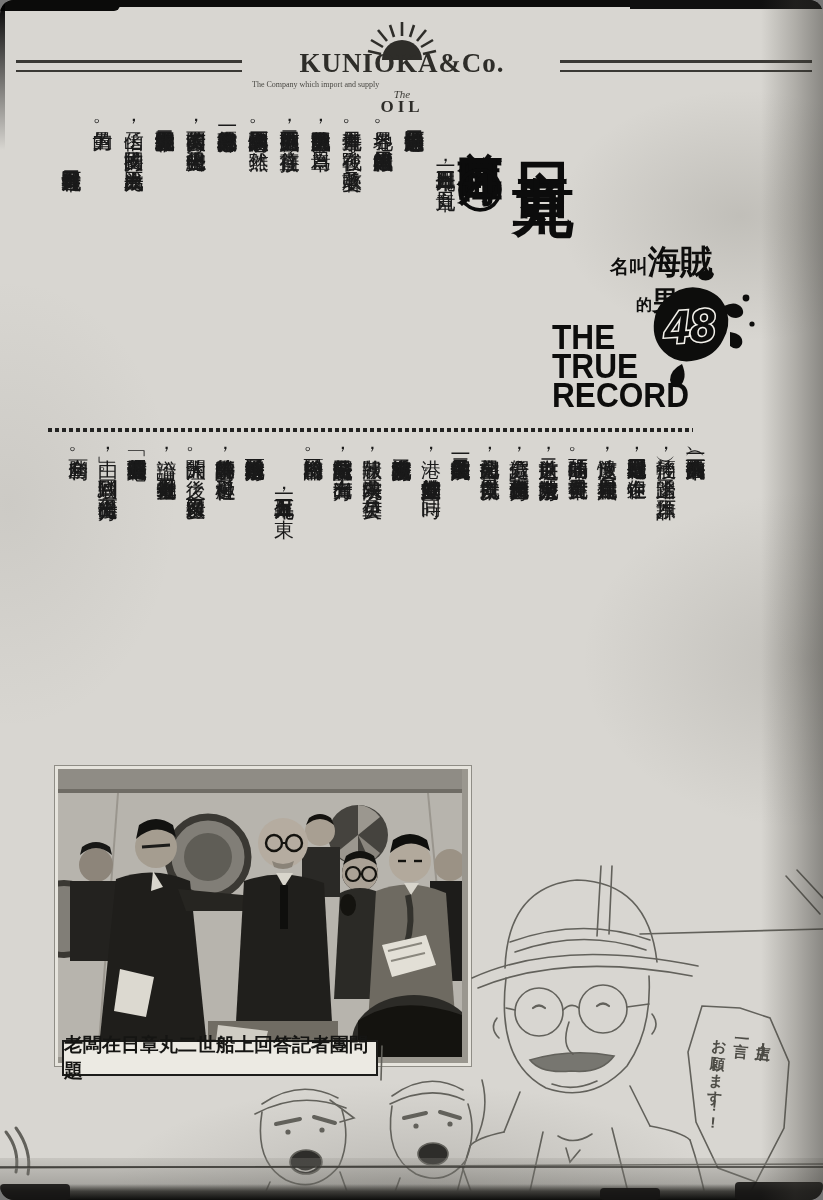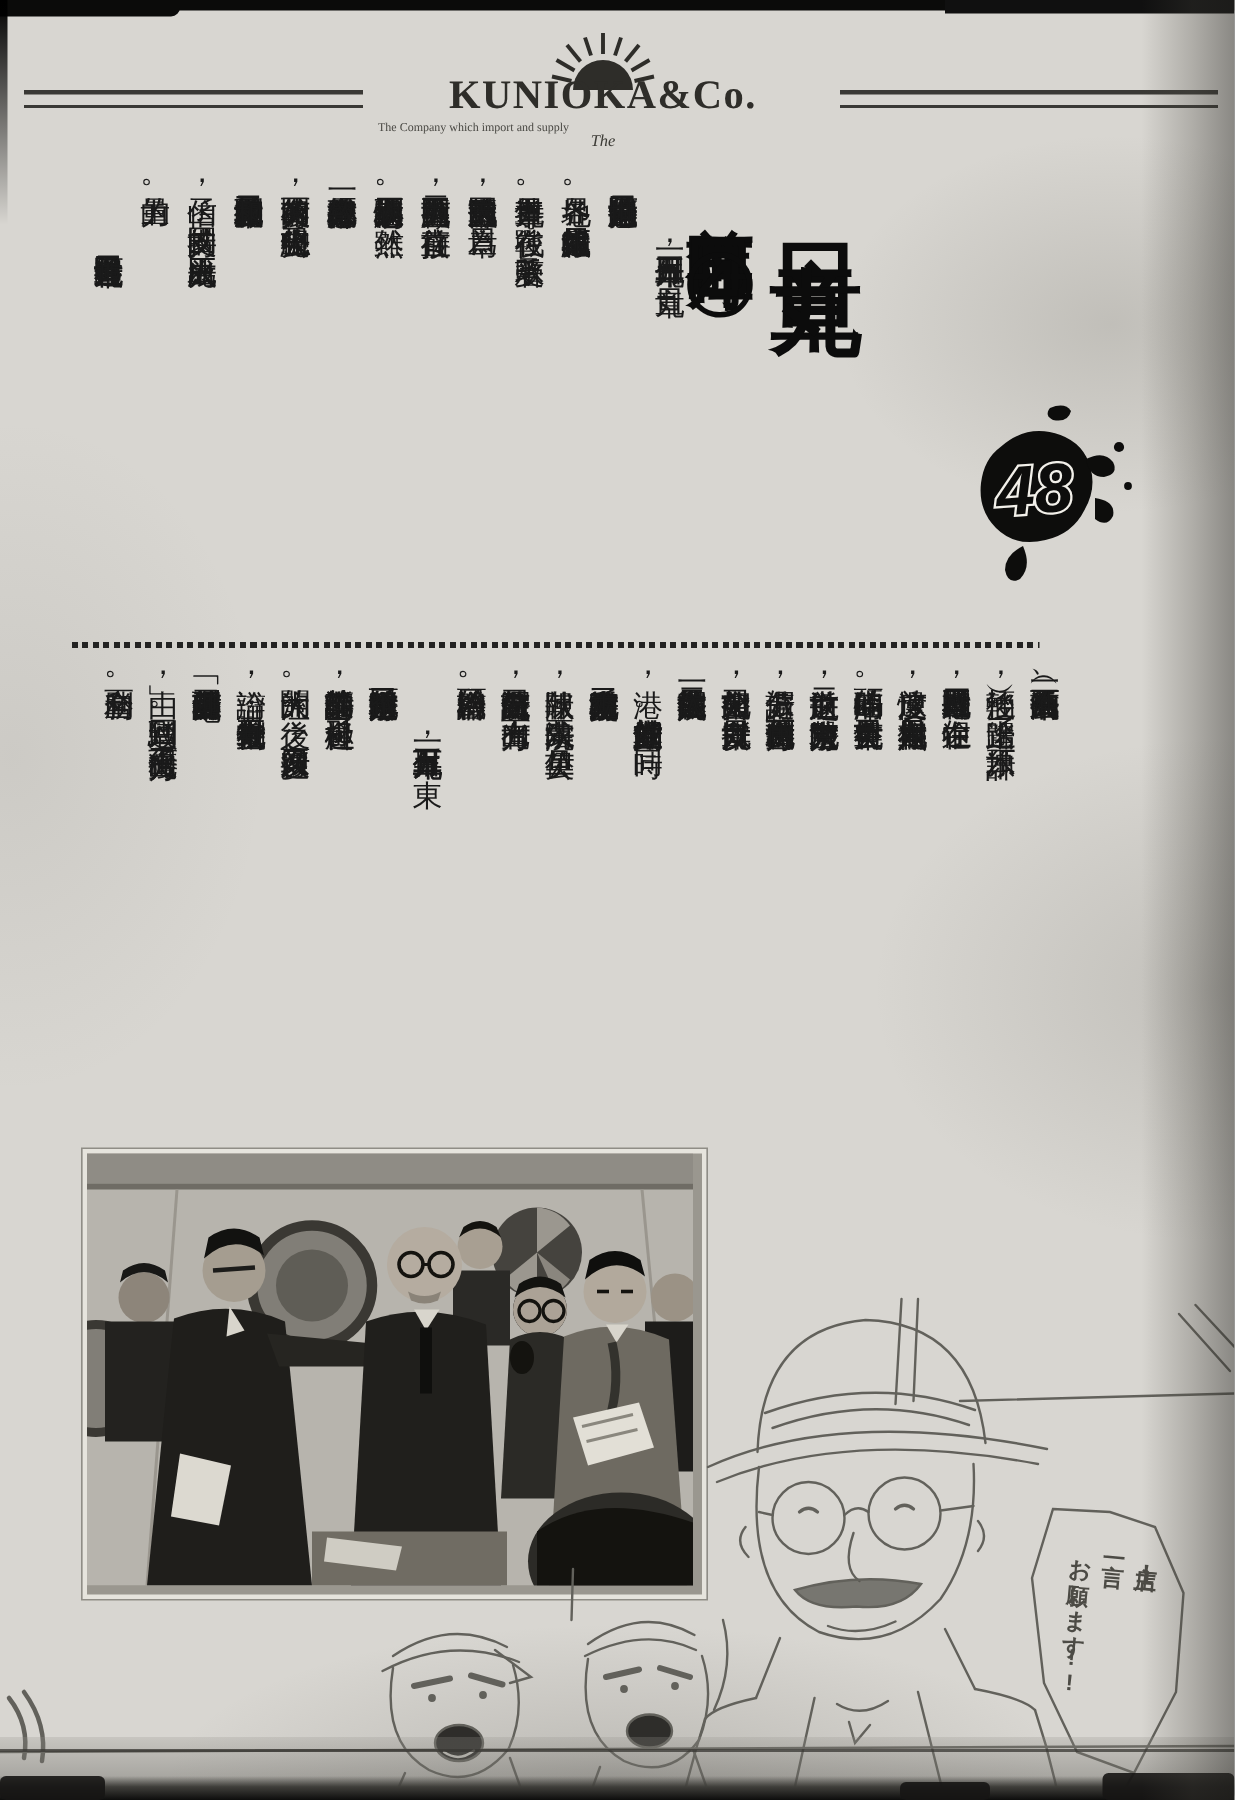--- a/index.html
+++ b/index.html
@@ -4,21 +4,21 @@
 <style>
   html,body{margin:0;padding:0;background:#777;}
   .page{
     position:relative;width:823px;height:1200px;margin:0 auto;overflow:hidden;
     background:
       radial-gradient(260px 180px at 90% 18%, rgba(110,108,100,.22), transparent 70%),
       radial-gradient(320px 240px at 98% 55%, rgba(105,103,96,.20), transparent 70%),
       radial-gradient(240px 320px at 1% 42%, rgba(120,118,112,.12), transparent 70%),
       radial-gradient(400px 140px at 50% 99%, rgba(100,98,92,.25), transparent 75%),
       #d8d6d1;
-    font-family:"Liberation Sans", sans-serif;color:#1a1a1a;
+    font-family:"Liberation Sans", sans-serif;color:#1a1a1a;border-radius:14px;
   }
   
   .top-bar{position:absolute;left:0;top:0;width:823px;height:7px;background:#0b0b0a;}
   .top-bar-l{position:absolute;left:0;top:0;width:120px;height:11px;background:#0b0b0a;border-radius:0 0 6px 0;}
   .top-bar-r{position:absolute;left:630px;top:0;width:193px;height:9px;background:#101010;}
   .left-edge{position:absolute;left:0;top:0;width:5px;height:150px;background:linear-gradient(#000,rgba(0,0,0,0));}
   .right-shadow{position:absolute;right:0;top:0;width:62px;height:1200px;
     background:linear-gradient(90deg,rgba(70,68,62,0),rgba(70,68,62,.28) 55%,rgba(42,41,37,.45));}
   .bottom-band{position:absolute;left:0;top:1158px;width:823px;height:42px;
     background:linear-gradient(rgba(150,148,142,.25),rgba(95,94,89,.55));}
@@ -96,24 +96,41 @@
       <line x1="51" y1="19" x2="60" y2="8"></line>
         <line x1="17" y1="25" x2="5" y2="18"></line>
       <line x1="55" y1="25" x2="67" y2="18"></line>
         <line x1="15" y1="32" x2="2" y2="29"></line>
       <line x1="57" y1="32" x2="70" y2="29"></line>
     </g>
   </svg>
   <div class="hdr-brand">KUNIOKA&amp;Co.</div>
   <div class="hdr-tagline">The Company which import and supply</div>
   <div class="hdr-the">The</div>
+  <div class="hdr-oil">OIL</div>
 
   <div class="title-main vcol">日章丸</div>
   <div class="title-sub vcol">前往阿巴丹④</div>
 
+  <div class="badge">
+    <div class="badge-line">
+      <span class="badge-s1">名叫</span>
+        <span class="badge-l1">海賊</span>
+    </div>
+    <div class="badge-line badge-line2">
+      <span class="badge-s2">的</span>
+        <span class="badge-l2">男人</span>
+    </div>
+    <div class="badge-en">
+
+    <div>THE</div>
+        <div>TRUE</div>
+        <div>RECORD</div>
+      </div>
+  </div>
   <svg class="splat" width="150" height="130" viewBox="0 0 150 130">
     <path d="M88,4 q10,-4 14,2 q-2,8 -12,6 q-6,-3 -2,-8 Z" fill="#0d0d0c"></path>
     <path d="M55,30 q18,-16 40,-8 q16,6 20,22 q4,14 -4,28 q-8,16 -26,20 q-20,5 -33,-8 q-12,-12 -10,-30 q2,-16 13,-24 Z" fill="#0d0d0c"></path>
     <path d="M112,38 q12,-6 18,2 q4,8 -6,10 q-10,0 -12,-12 Z" fill="#0d0d0c"></path>
     <path d="M118,64 q14,2 12,12 q-4,8 -12,2 Z" fill="#0d0d0c"></path>
     <path d="M70,96 q6,14 -2,22 q-8,4 -10,-6 q0,-10 12,-16 Z" fill="#0d0d0c"></path>
     <circle cx="134" cy="30" r="3.4" fill="#0d0d0c"></circle>
       <circle cx="140" cy="56" r="2.6" fill="#0d0d0c"></circle>
     <text x="78" y="74" text-anchor="middle" font-size="46" font-weight="bold" font-style="italic" font-family="Liberation Sans, sans-serif" fill="#0d0d0c" stroke="#f2f0ea" stroke-width="3" paint-order="stroke" transform="rotate(-4 78 64)">48</text>
   </svg>
@@ -225,20 +242,21 @@
       <path d="M350,126 q6,26 -2,52" stroke="#33322d" stroke-width="6" fill="none"></path>
       <path d="M324,176 l44,-10 l10,30 l-44,12 Z" fill="#e2dfd6"></path>
       <path d="M330,182 l34,-8 M333,192 l34,-8" stroke="#8a877e" stroke-width="2"></path>
 
       <ellipse cx="356" cy="272" rx="62" ry="46" fill="#2c2b27"></ellipse>
       <path d="M300,252 q40,-28 104,-6 l0,42 l-104,0 Z" fill="#14130f"></path>
       <rect x="150" y="252" width="130" height="36" fill="#706c63"></rect>
       <path d="M160,256 l50,6 l-4,16 l-48,-6 Z" fill="#cfccc3"></path>
     </svg>
   </div>
+  <div class="caption">老闆在日章丸二世船上回答記者團問題</div>
 
   <svg class="sketch-svg" viewBox="0 0 823 1200">
     <g stroke="#62615b" stroke-width="1.6" fill="none" stroke-linecap="round">
 
       <line x1="601" y1="866" x2="597" y2="936"></line>
         <line x1="612" y1="866" x2="609" y2="934"></line>
       <line x1="640" y1="934" x2="823" y2="929"></line>
       <line x1="786" y1="876" x2="820" y2="914"></line>
         <line x1="797" y1="870" x2="823" y2="898"></line>
       <line x1="0" y1="1168" x2="823" y2="1164"></line>

